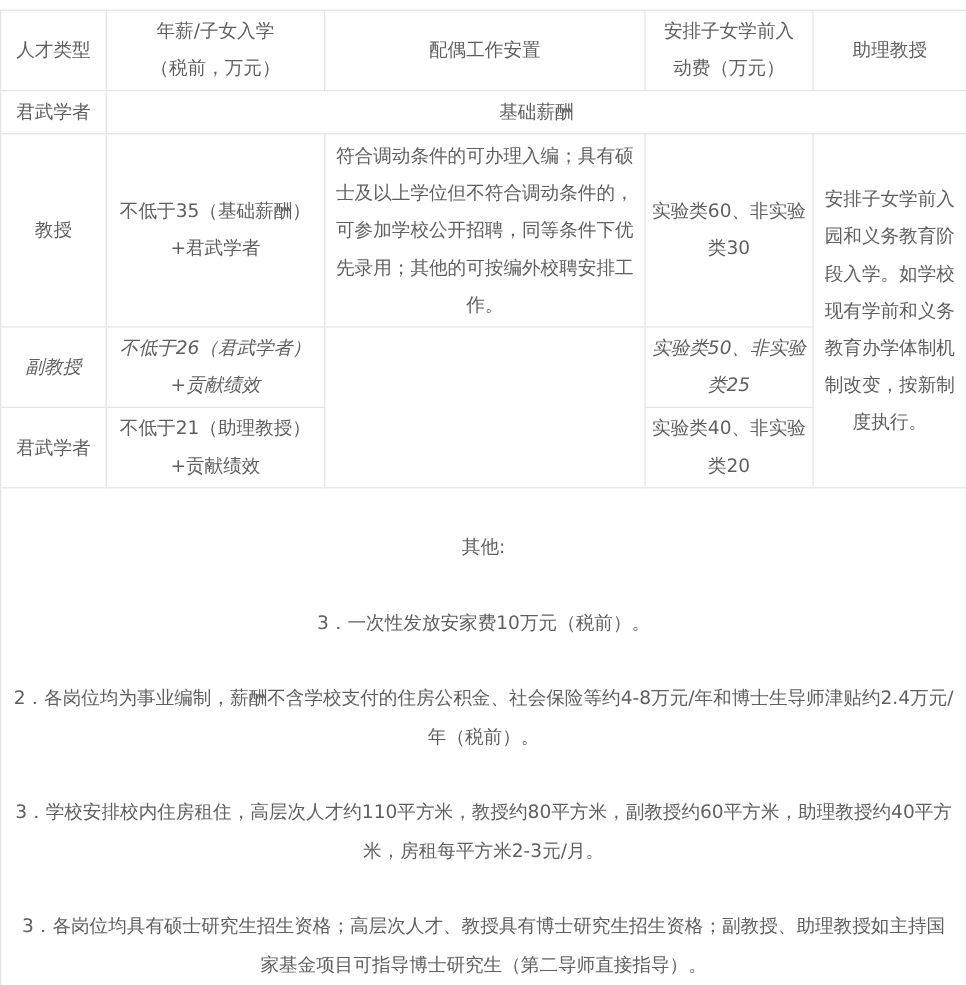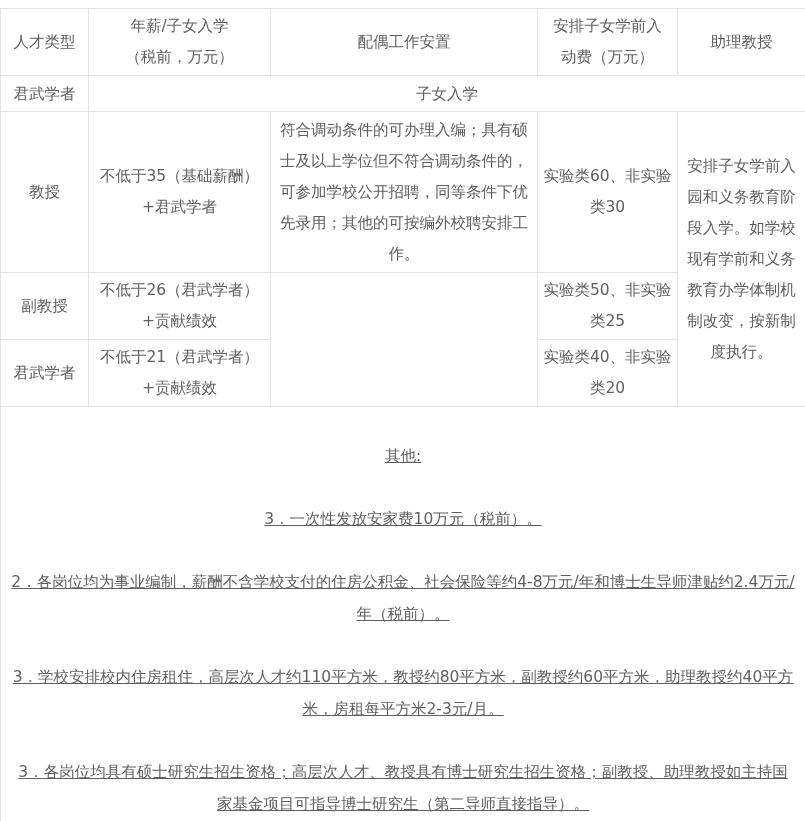--- a/index.html
+++ b/index.html
@@ -31,33 +31,32 @@
     text-align: center;
     vertical-align: middle;
     line-height: 31px;
     padding: 2px 3px;
     white-space: pre-line;
     overflow: hidden;
   }
   tr.row-header   { height: 67px; }
   tr.row-junwu    { height: 33px; font-family: Liberation Serif, serif; }
   tr.row-prof     { height: 161px; }
-  tr.row-assoc    { height: 62px; }
+  tr.row-assoc    { height: 62px; font-style: italic; }
   tr.row-assist   { height: 66px; }
   td.notes-cell {
     padding: 1px 0;
     line-height: 32px;
     white-space: normal;
   }
   td.notes-cell p {
     margin: 0;
     text-align: center;
     white-space: pre-line;
     line-height: 32px;
-    text-decoration: underline;
   }
 </style>
 </head>
 <body>
 
 <div class="doc">
   <table class="talent-table">
     <colgroup>
       <col style="width:88px">
       <col style="width:182px">
@@ -72,21 +71,21 @@
       <th>年薪/子女入学
 （税前，万元）</th>
       <th>配偶工作安置</th>
       <th>安排子女学前入
 动费（万元）</th>
       <th>助理教授</th>
     </tr>
 
     <tr class="row-junwu">
       <td>君武学者</td>
-      <td colspan="4">子女入学</td>
+      <td colspan="4">基础薪酬</td>
     </tr>
 
     <tr class="row-prof">
       <td>教授</td>
       <td>不低于35（基础薪酬）
 +君武学者</td>
       <td>符合调动条件的可办理入编；具有硕
 士及以上学位但不符合调动条件的，
 可参加学校公开招聘，同等条件下优
 先录用；其他的可按编外校聘安排工
@@ -106,21 +105,21 @@
       <td>副教授</td>
       <td>不低于26（君武学者）
 +贡献绩效</td>
       <td rowspan="2"></td>
       <td>实验类50、非实验
 类25</td>
     </tr>
 
     <tr class="row-assist">
       <td>君武学者</td>
-      <td>不低于21（君武学者）
+      <td>不低于21（助理教授）
 +贡献绩效</td>
       <td>实验类40、非实验
 类20</td>
     </tr>
 
     <tr>
       <td colspan="5" class="notes-cell">
         <p>其他:</p>
         <p>3．一次性发放安家费10万元（税前）。</p>
         <p>2．各岗位均为事业编制，薪酬不含学校支付的住房公积金、社会保险等约4-8万元/年和博士生导师津贴约2.4万元/

